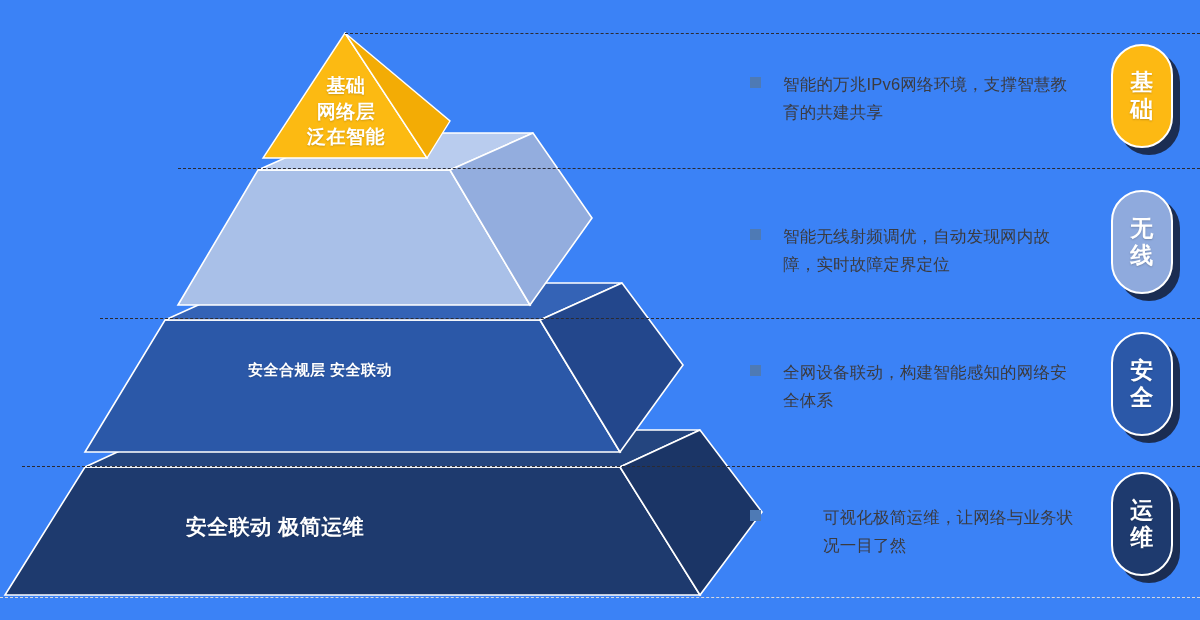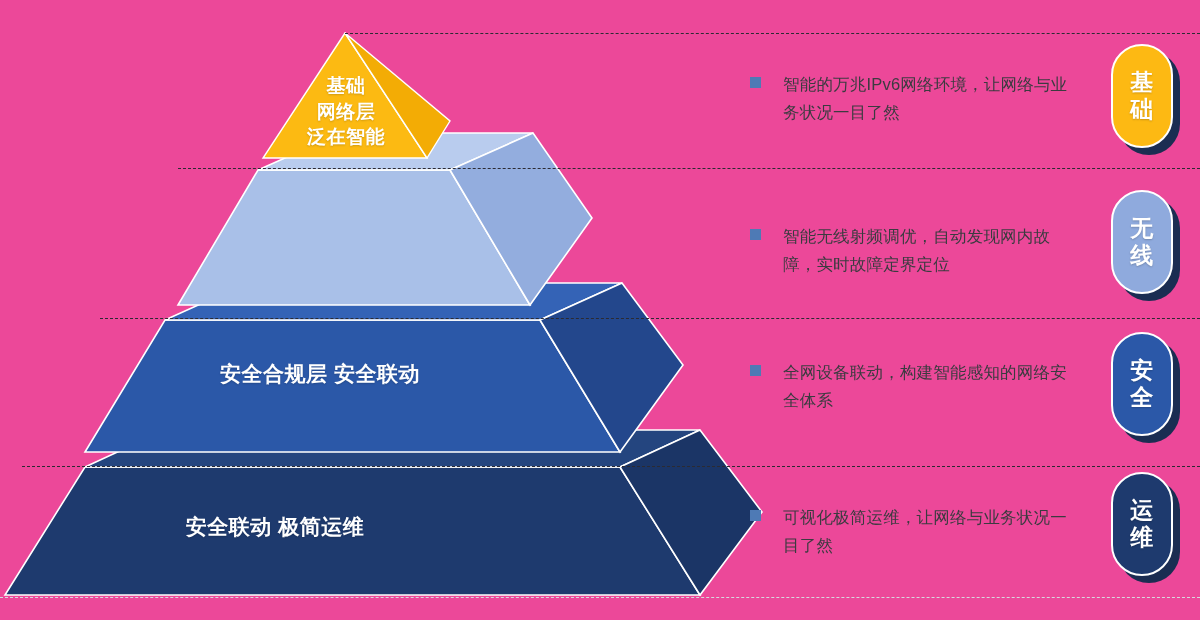--- a/index.html
+++ b/index.html
@@ -7,21 +7,21 @@
     padding: 0;
     background: #ffffff;
   }
   body {
     font-family: "Liberation Sans", "DejaVu Sans", sans-serif;
   }
   #stage {
     position: relative;
     width: 1200px;
     height: 620px;
-    background: #ec4899;
+    background: #3b82f6;
     overflow: hidden;
   }
 
   
   .sep {
     position: absolute;
     left: 345px;
     right: 0;
     height: 0;
     border-top: 1.6px dashed #2b2b33;
@@ -56,21 +56,21 @@
     z-index: 5;
     text-shadow: 0 1px 2px rgba(0,0,0,0.18);
     white-space: pre-line;
     line-height: 1.30;
   }
   .lt-1 {
     left: 283px; top: 73px; width: 126px;
     font-size: 19px; line-height: 1.35;
   }
   .lt-2 { left: 160px; top: 225px; width: 370px; font-size: 21px; }
-  .lt-3 { left: 110px; top: 360px; width: 420px; font-size: 21px; }
+  .lt-3 { left: 110px; top: 360px; width: 420px; font-size: 15px; }
   .lt-4 { left:  30px; top: 513px; width: 490px; font-size: 21px; }
 
   
   .desc {
     position: absolute;
     left: 750px;
     width: 330px;
     display: flex;
     align-items: flex-start;
     z-index: 7;
@@ -84,21 +84,21 @@
   }
   .desc .dtext {
     font-size: 16.5px;
     line-height: 1.72;
     color: #3b3b40;
     letter-spacing: 0.2px;
   }
   .d1 { top: 70px; }
   .d2 { top: 222px; }
   .d3 { top: 358px; }
-  .d4 { top: 503px; }
+  .d4 { top: 503px; gap: 40px; }
 
   
   .badge-wrap {
     position: absolute;
     left: 1111px;
     width: 68px;
     height: 108px;
     z-index: 8;
   }
   .badge-shadow {
@@ -170,21 +170,21 @@
   </div>
 
   <div class="layer-text lt-1">基础
 网络层
 泛在智能</div>
   <div class="layer-text lt-3">安全合规层 安全联动</div>
   <div class="layer-text lt-4">安全联动 极简运维</div>
 
   <div class="desc d1">
     <span class="bullet" style="background: rgb(78, 122, 181);"></span>
-    <span class="dtext">智能的万兆IPv6网络环境，让网络与业务状况一目了然</span>
+    <span class="dtext">智能的万兆IPv6网络环境，支撑智慧教育的共建共享</span>
   </div>
   <div class="desc d3">
     <span class="bullet" style="background: rgb(78, 122, 181);"></span>
     <span class="dtext">全网设备联动，构建智能感知的网络安全体系</span>
   </div>
   <div class="desc d2">
     <span class="bullet" style="background: rgb(78, 122, 181);"></span>
     <span class="dtext">智能无线射频调优，自动发现网内故障，实时故障定界定位</span>
   </div>
   <div class="desc d4">

